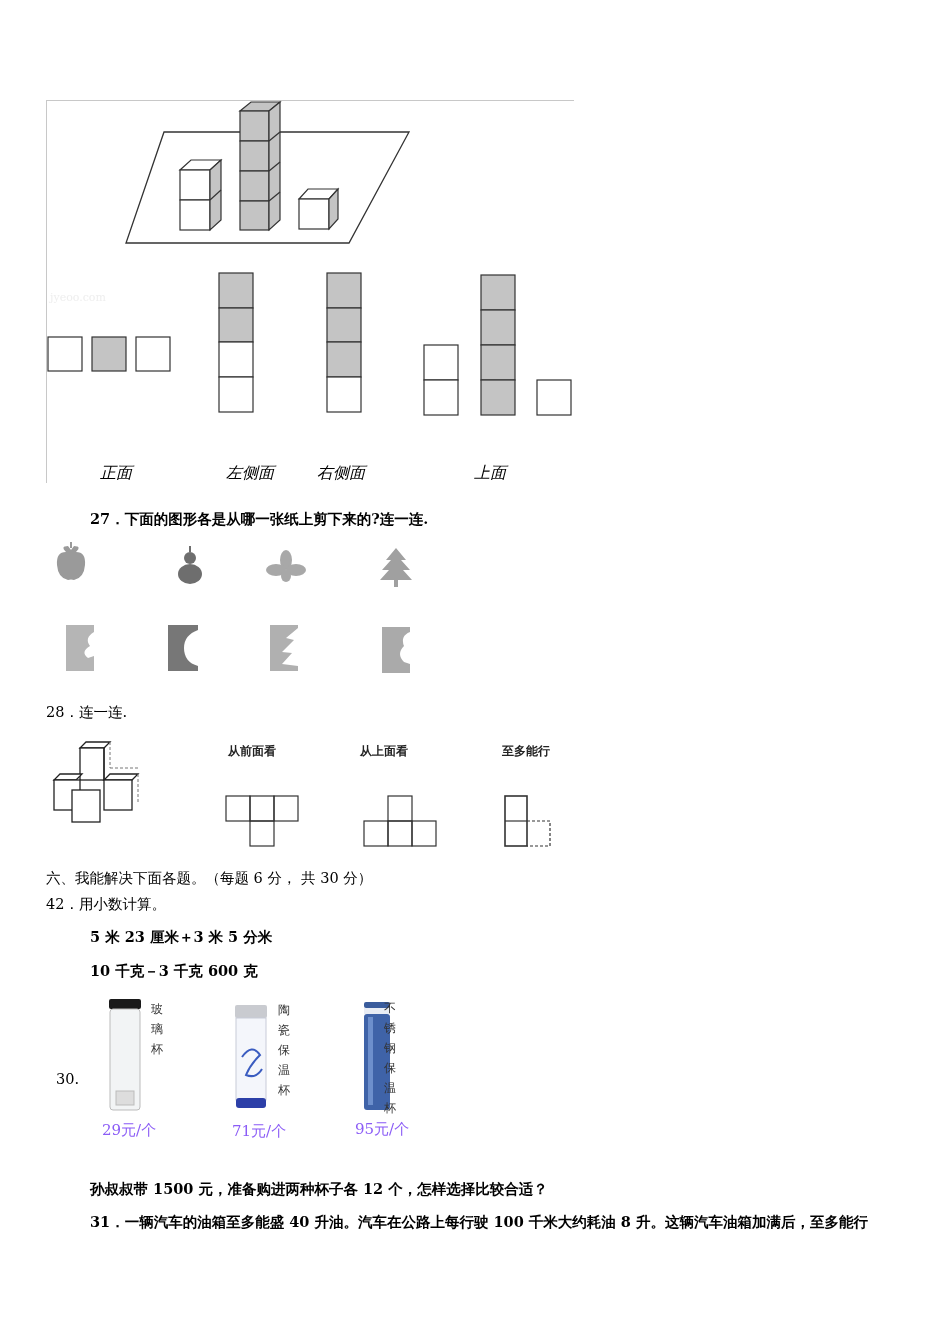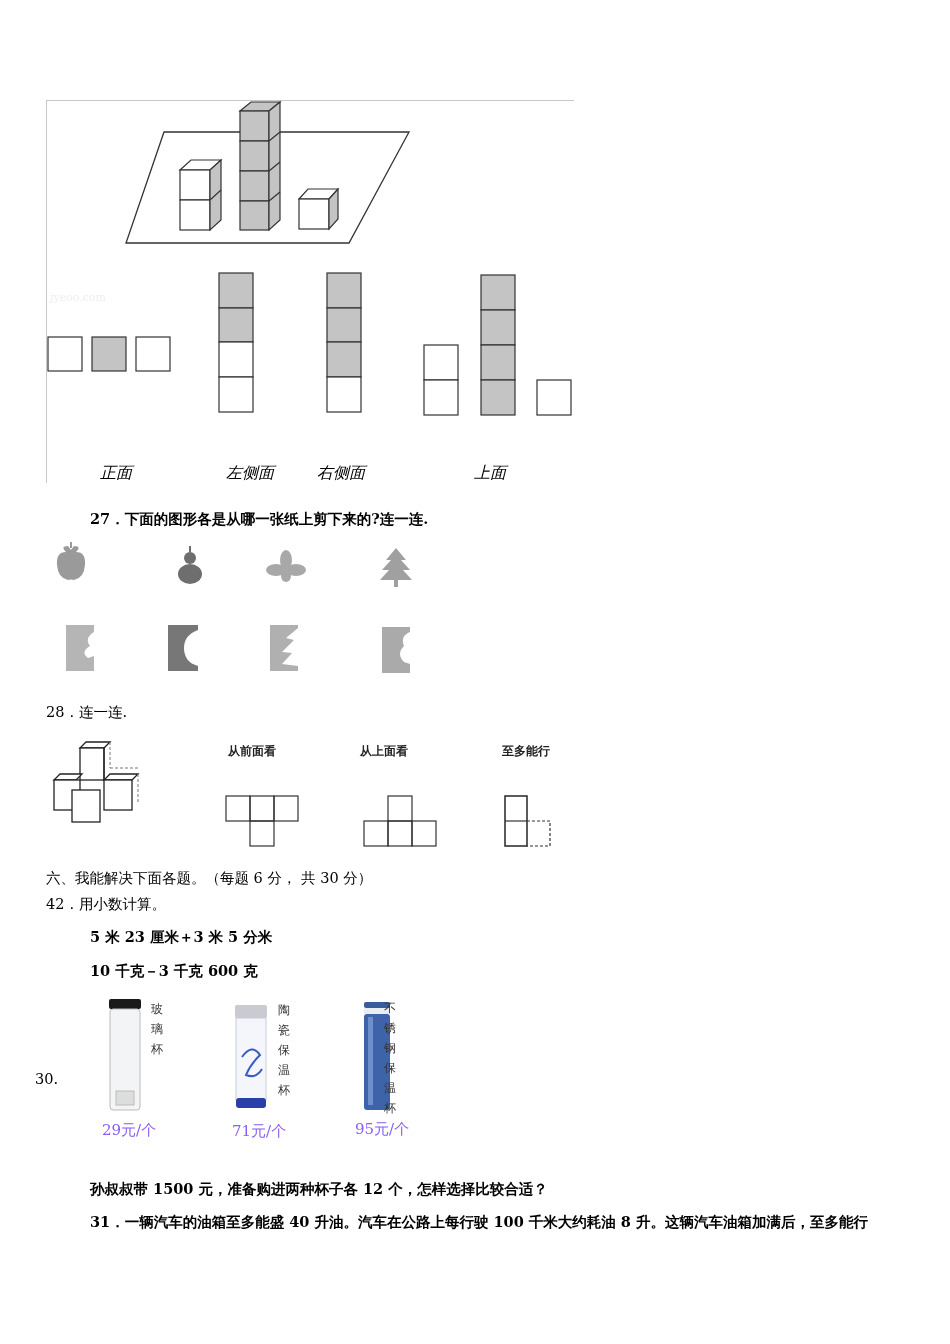--- a/index.html
+++ b/index.html
@@ -178,21 +178,21 @@
     <line x1="285" y1="31" x2="307" y2="31"></line>
     <polyline points="307,31 330,31 330,56 307,56" stroke-dasharray="3,2"></polyline>
   </g>
 </svg>
 
 <div class="q" style="left:46px;top:869px">六、我能解决下面各题。（每题 6 分， 共 30 分）</div>
 <div class="q" style="left:46px;top:895px">42．用小数计算。</div>
 <div class="q qb" style="left:46px;top:928px">5 米 23 厘米＋3 米 5 分米</div>
 <div class="q qb" style="left:46px;top:962px">10 千克－3 千克 600 克</div>
 
-<div class="q" style="left:35px;top:1071px">30.</div>
+<div class="q" style="left:56px;top:1071px">30.</div>
 
 <svg class="abs" style="left:100px;top:995px" width="320" height="120">
 
   <g>
     <rect x="9" y="4" width="32" height="10" rx="2" fill="#1a1a1a"></rect>
     <rect x="10" y="14" width="30" height="101" rx="3" fill="#f2f4f5" stroke="#bbb"></rect>
     <rect x="16" y="96" width="18" height="14" fill="#ddd" stroke="#bbb"></rect>
   </g>
 
   <g>

